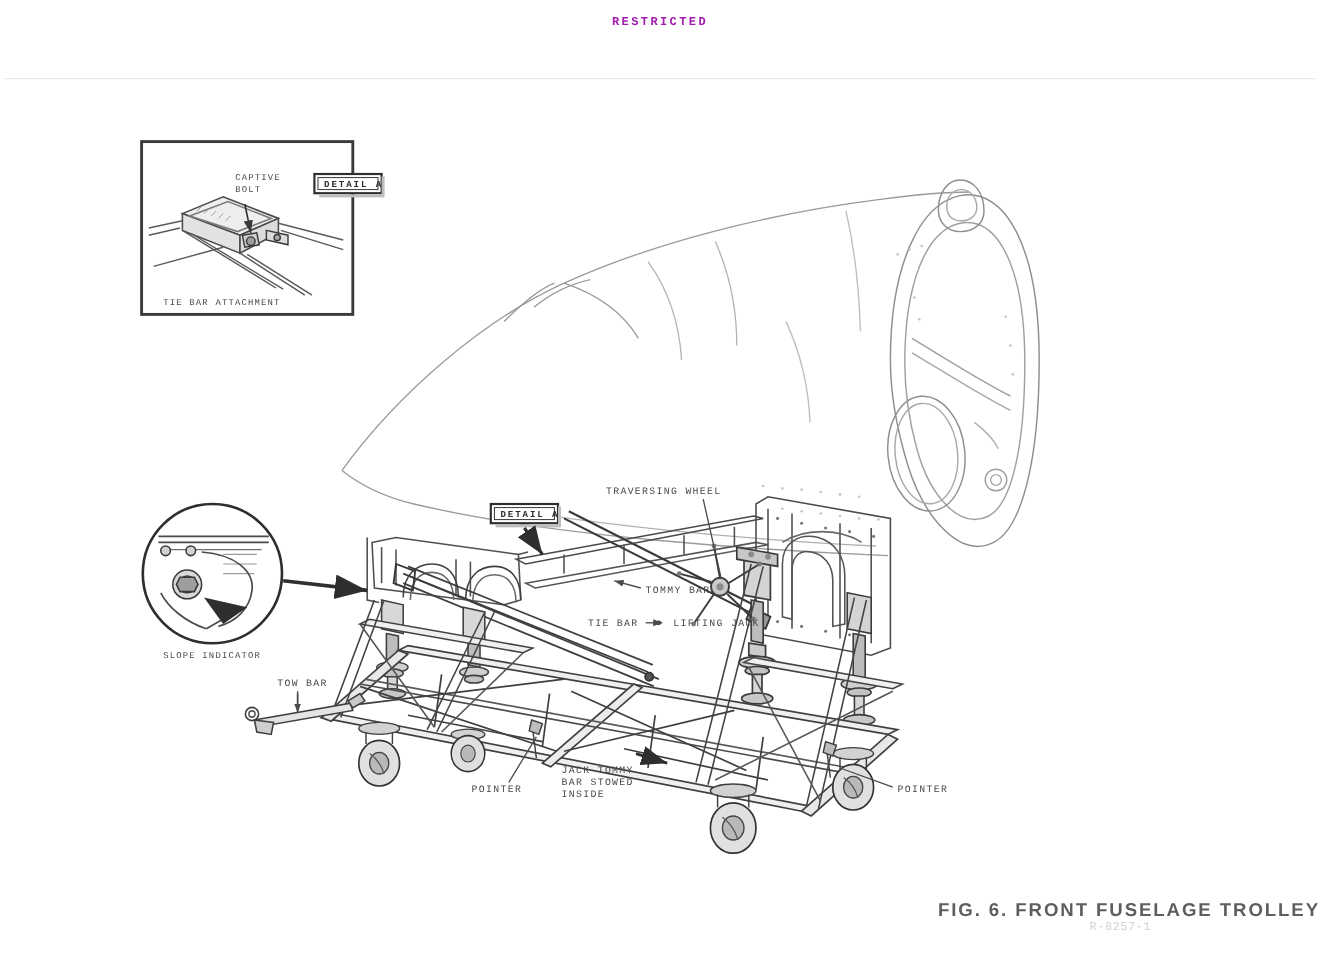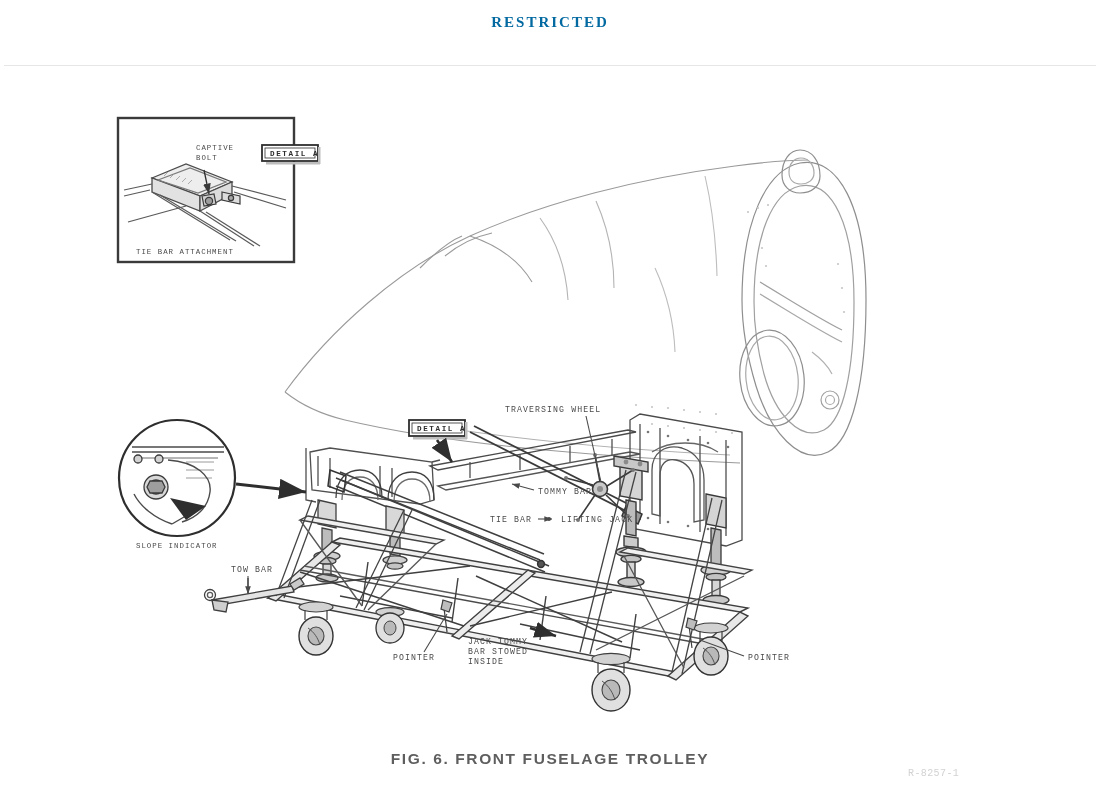--- a/index.html
+++ b/index.html
@@ -9,33 +9,33 @@
     font-family:"Liberation Sans", sans-serif;
     overflow:hidden;
     position:relative;
   }
   .page{position:absolute;inset:0;}
 
   
   .header-title{
     position:absolute;top:14px;left:0;width:1100px;
     text-align:center;
-    font-size:15px;font-weight:bold;letter-spacing:2.0px;
-    color:#0369a1;
-    font-family:Liberation Serif, serif;
+    font-size:10px;font-weight:bold;letter-spacing:2.0px;
+    color:#a21caf;
+    font-family:Liberation Mono, monospace;
   }
   .header-rule{
     position:absolute;top:65px;left:4px;width:1092px;height:1px;
     background:#e6e6e6;
   }
 
   
   .fig-caption{
     position:absolute;top:750px;left:0;width:1100px;
-    text-align:center;
+    text-align:right;
     font-size:15.5px;font-weight:bold;letter-spacing:1.6px;
     color:#5e5e5e;
   }
   .corner-code{
     position:absolute;top:768px;left:908px;
     font-size:10px;letter-spacing:.4px;color:#d2d2d2;
     font-family:"Liberation Mono", monospace;
   }
 
   

